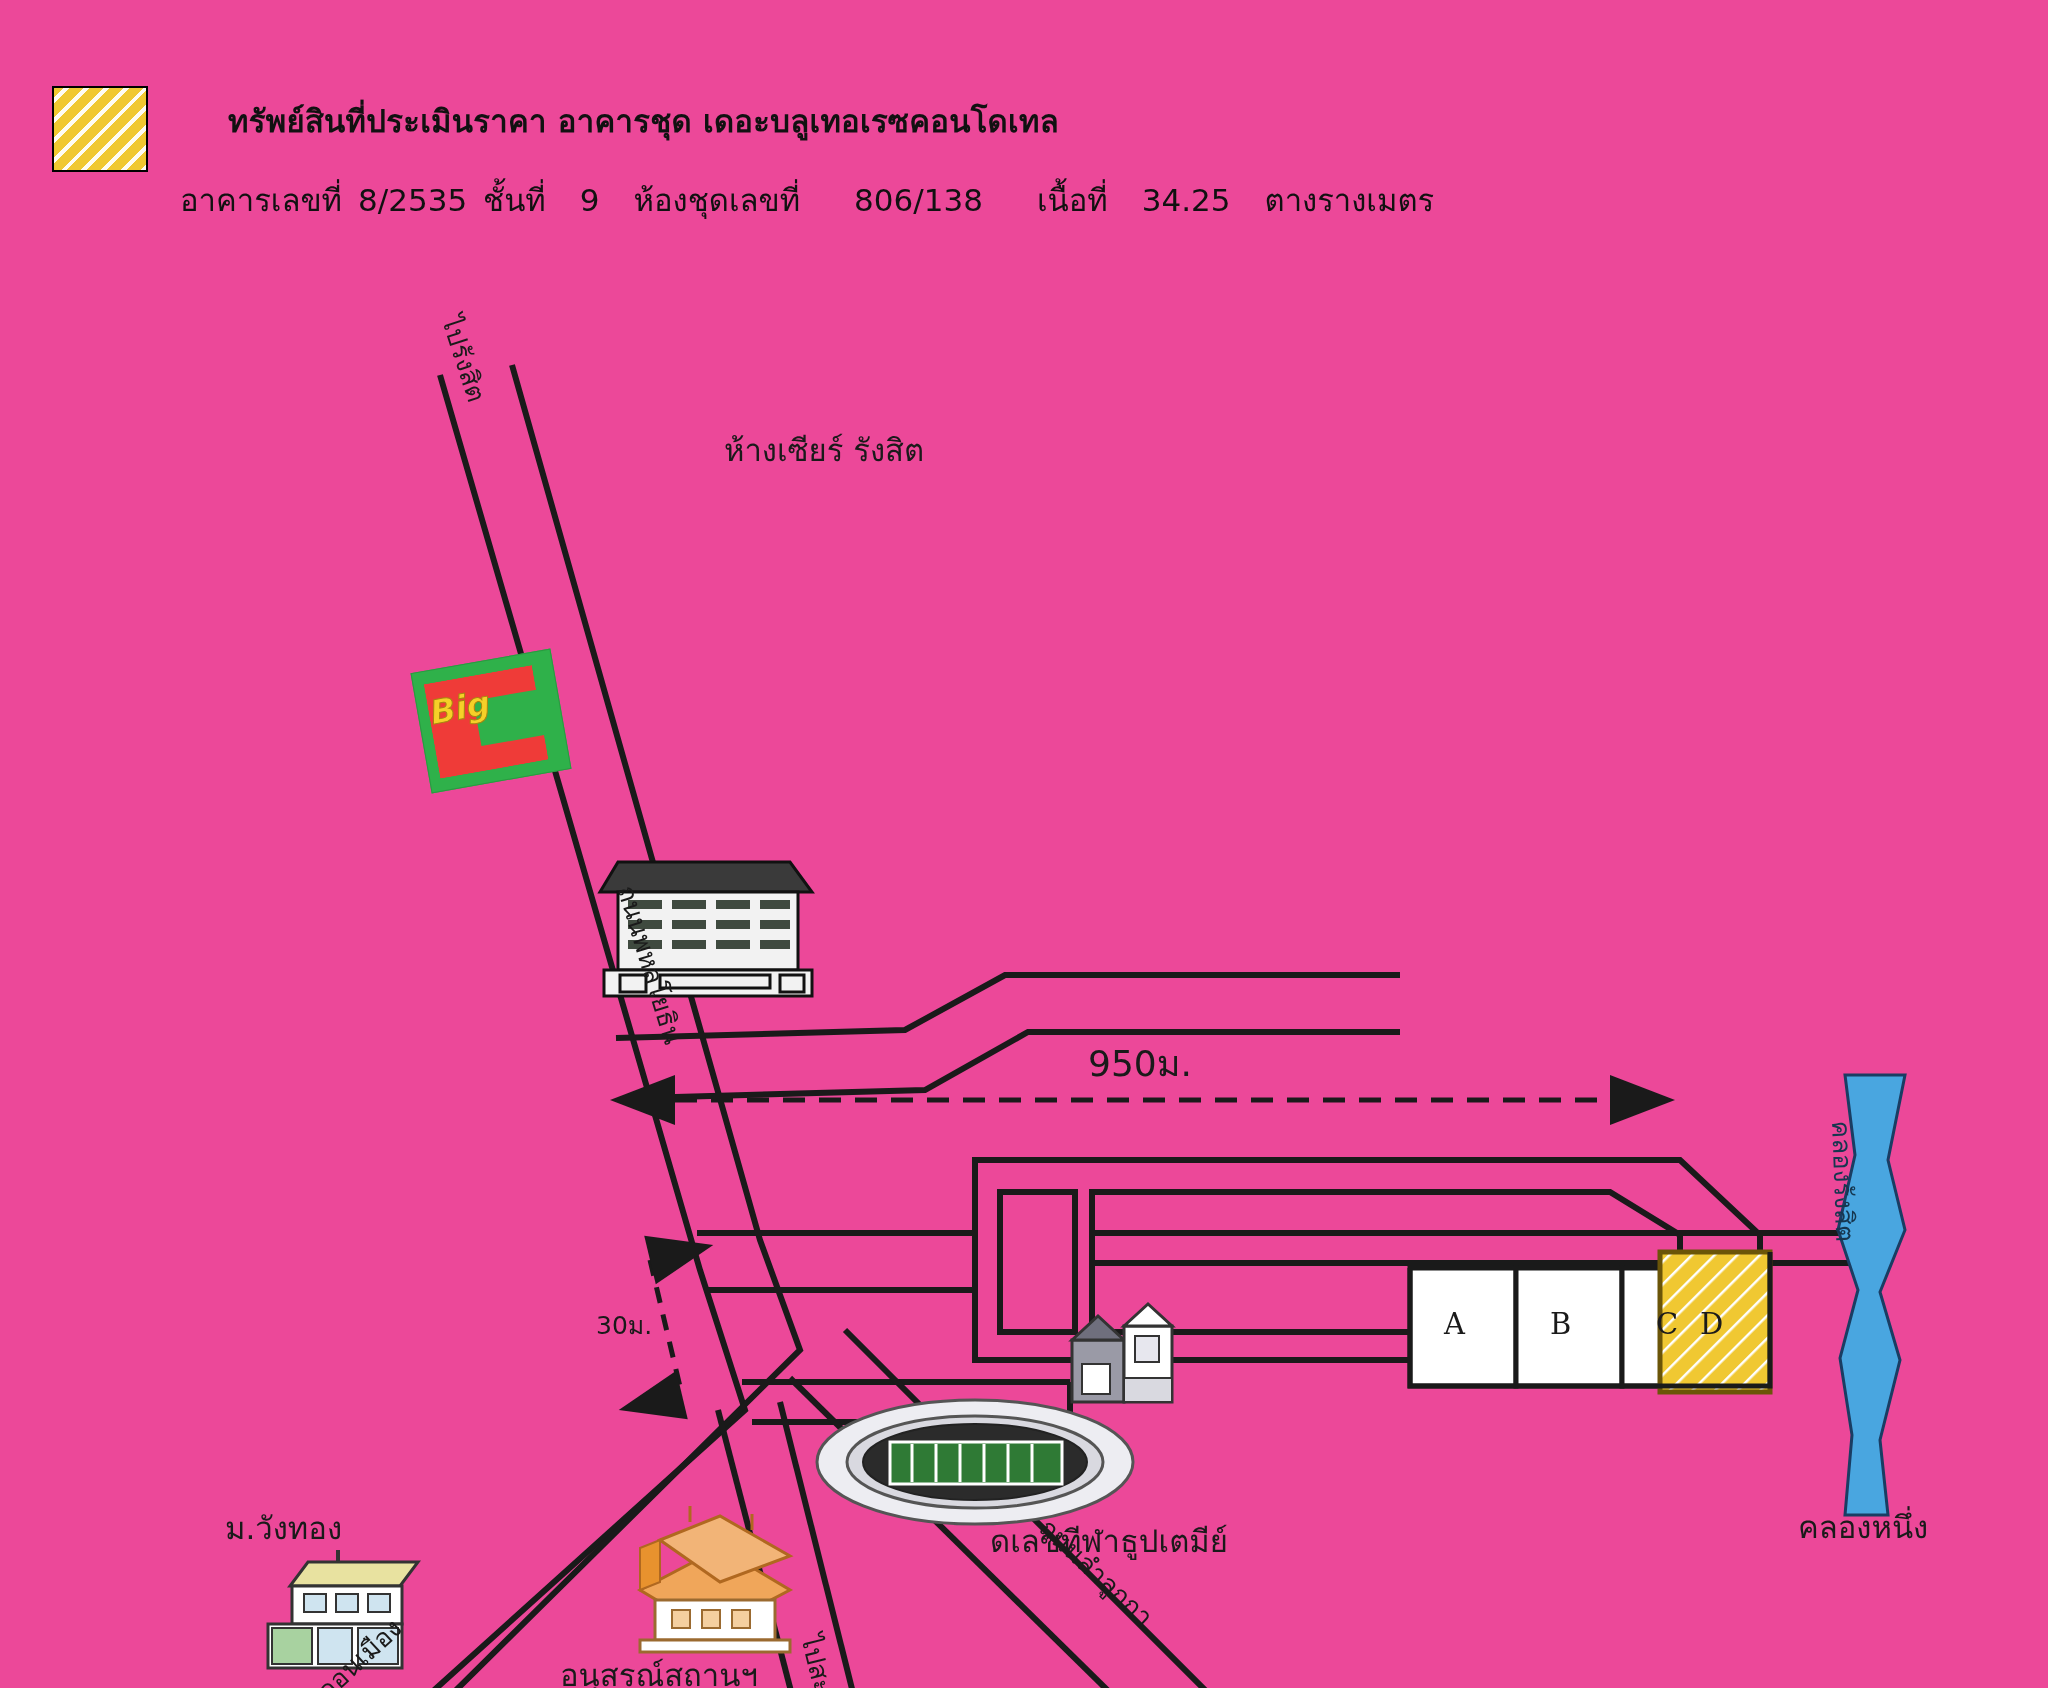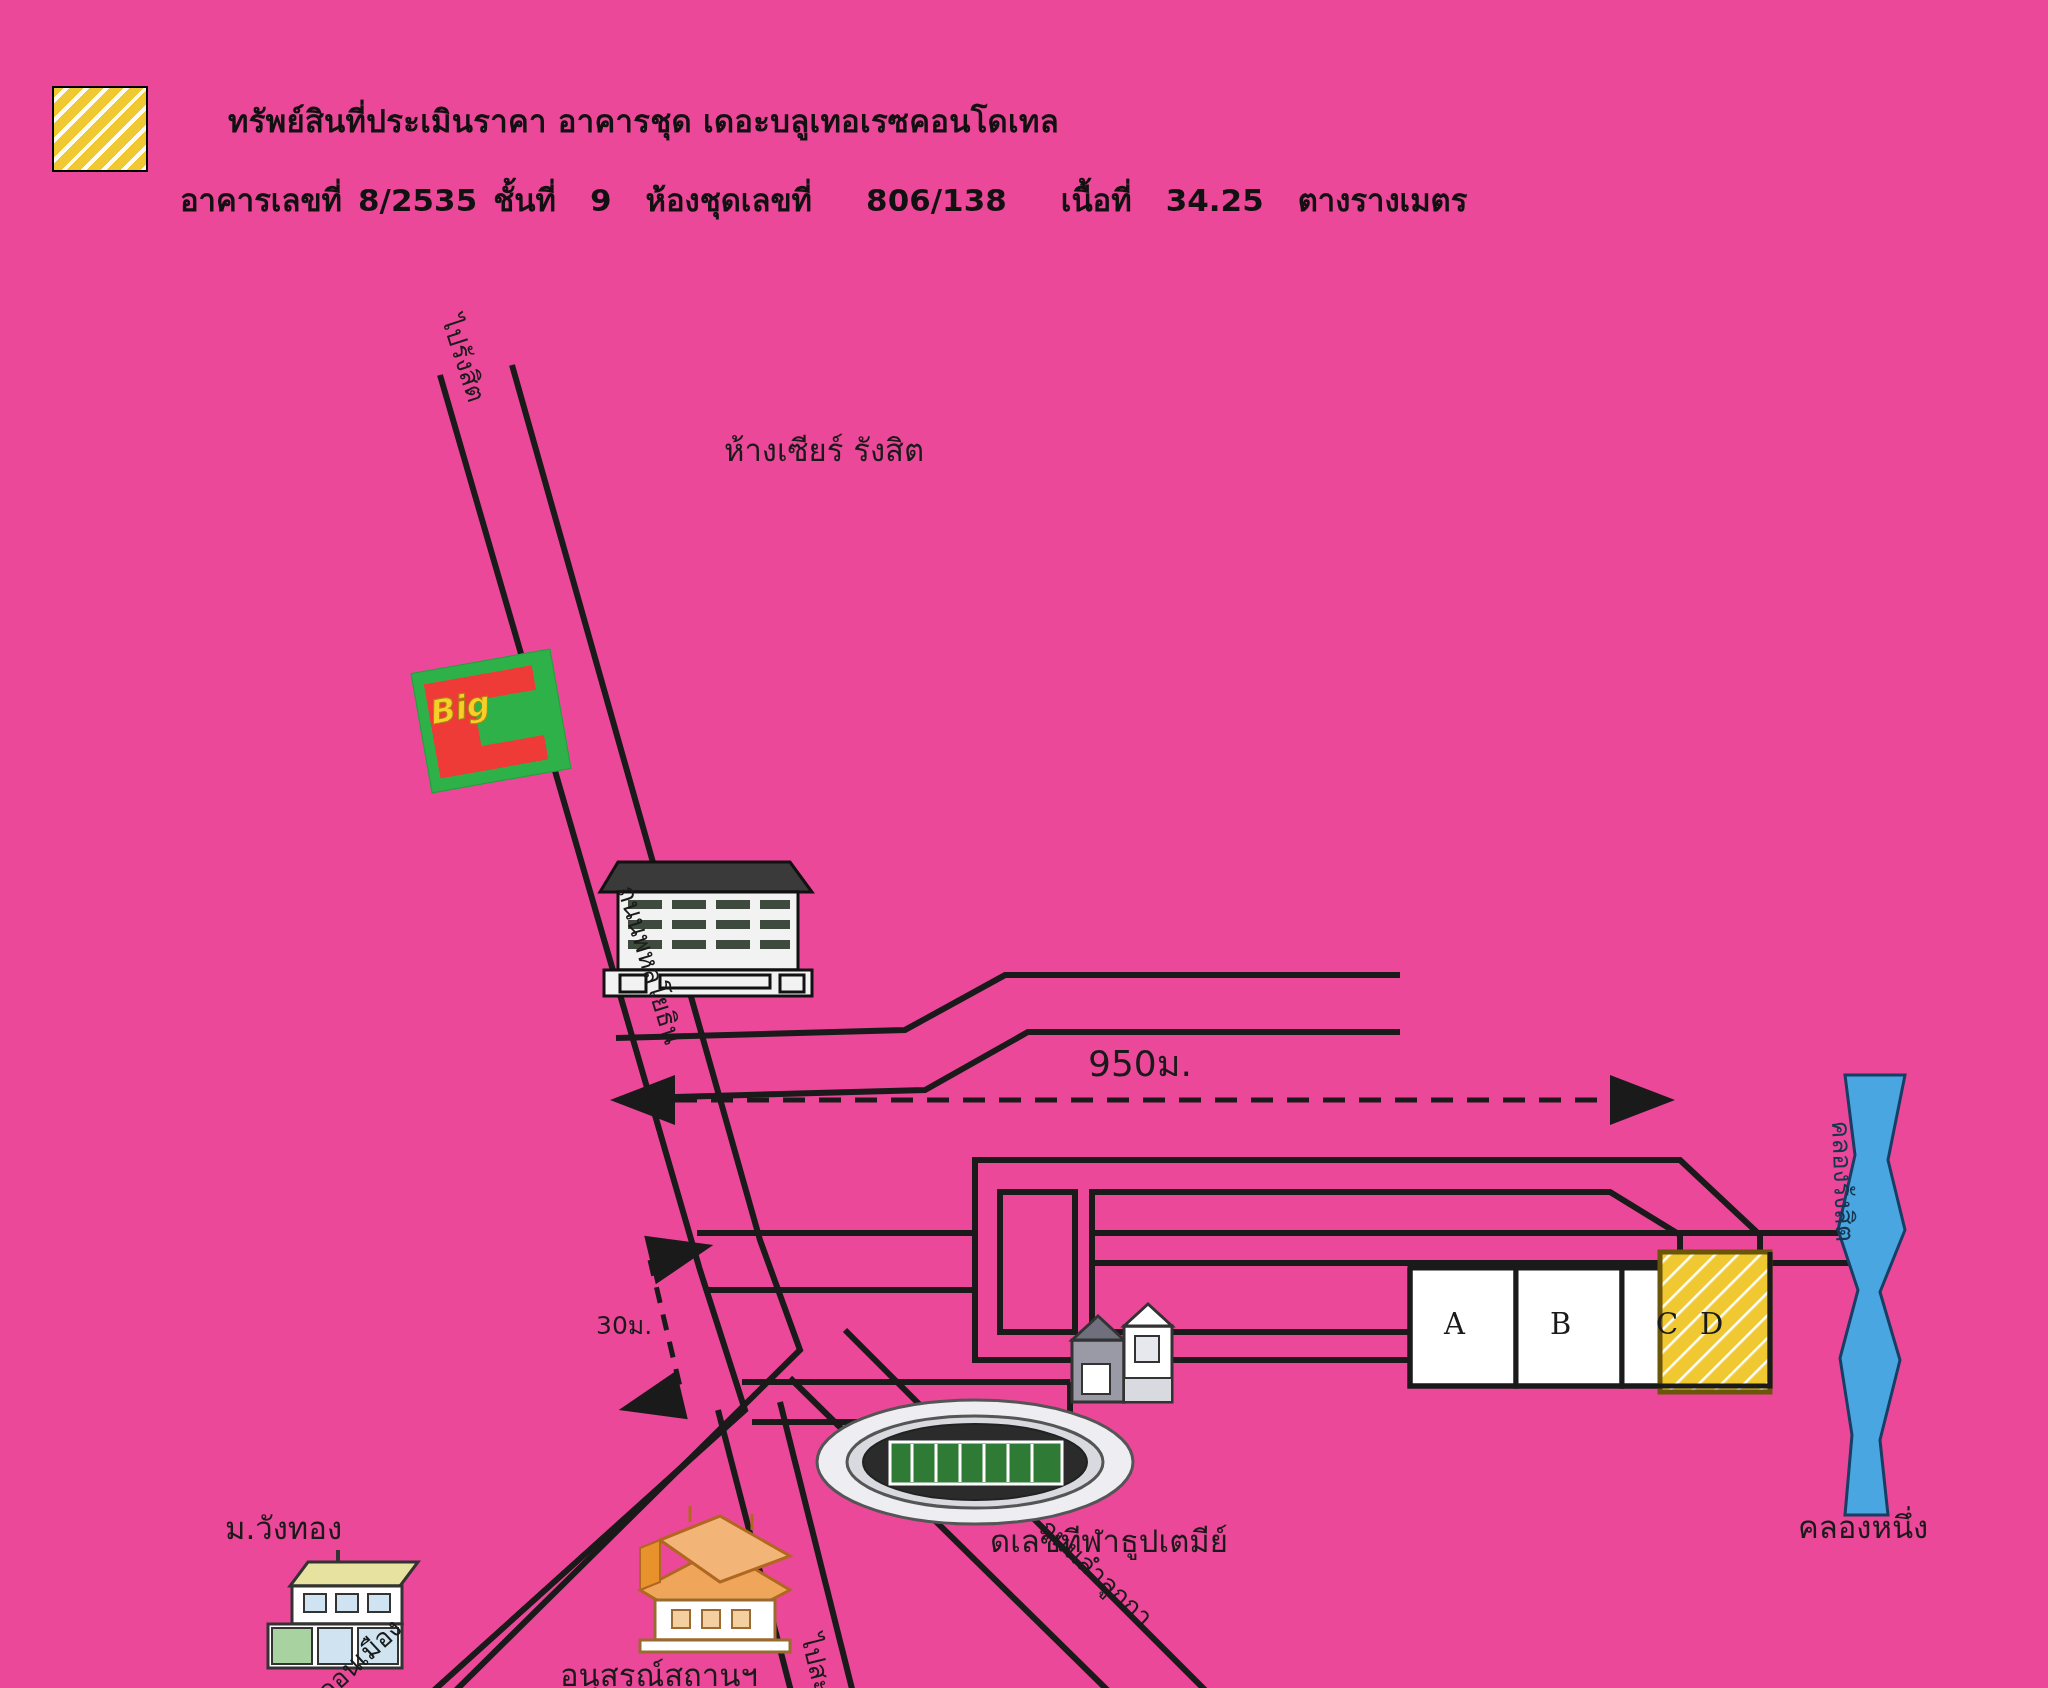--- a/index.html
+++ b/index.html
@@ -48,21 +48,21 @@
     font-size: 31px;
     font-weight: bold;
     letter-spacing: 0.3px;
     color: #111;
     white-space: nowrap;
   }
   .hdr-line2 {
     position: absolute;
     left: 180px; top: 175px;
     font-size: 31px;
-    font-weight: bold;
+    font-weight: normal;
     color: #111;
     white-space: nowrap;
   }
   .hdr-line2 span { display: inline-block; }
   .gap-s { width: 16px; }
   .gap-m { width: 34px; }
   .gap-l { width: 54px; }
 
   
   .map-wrap {

